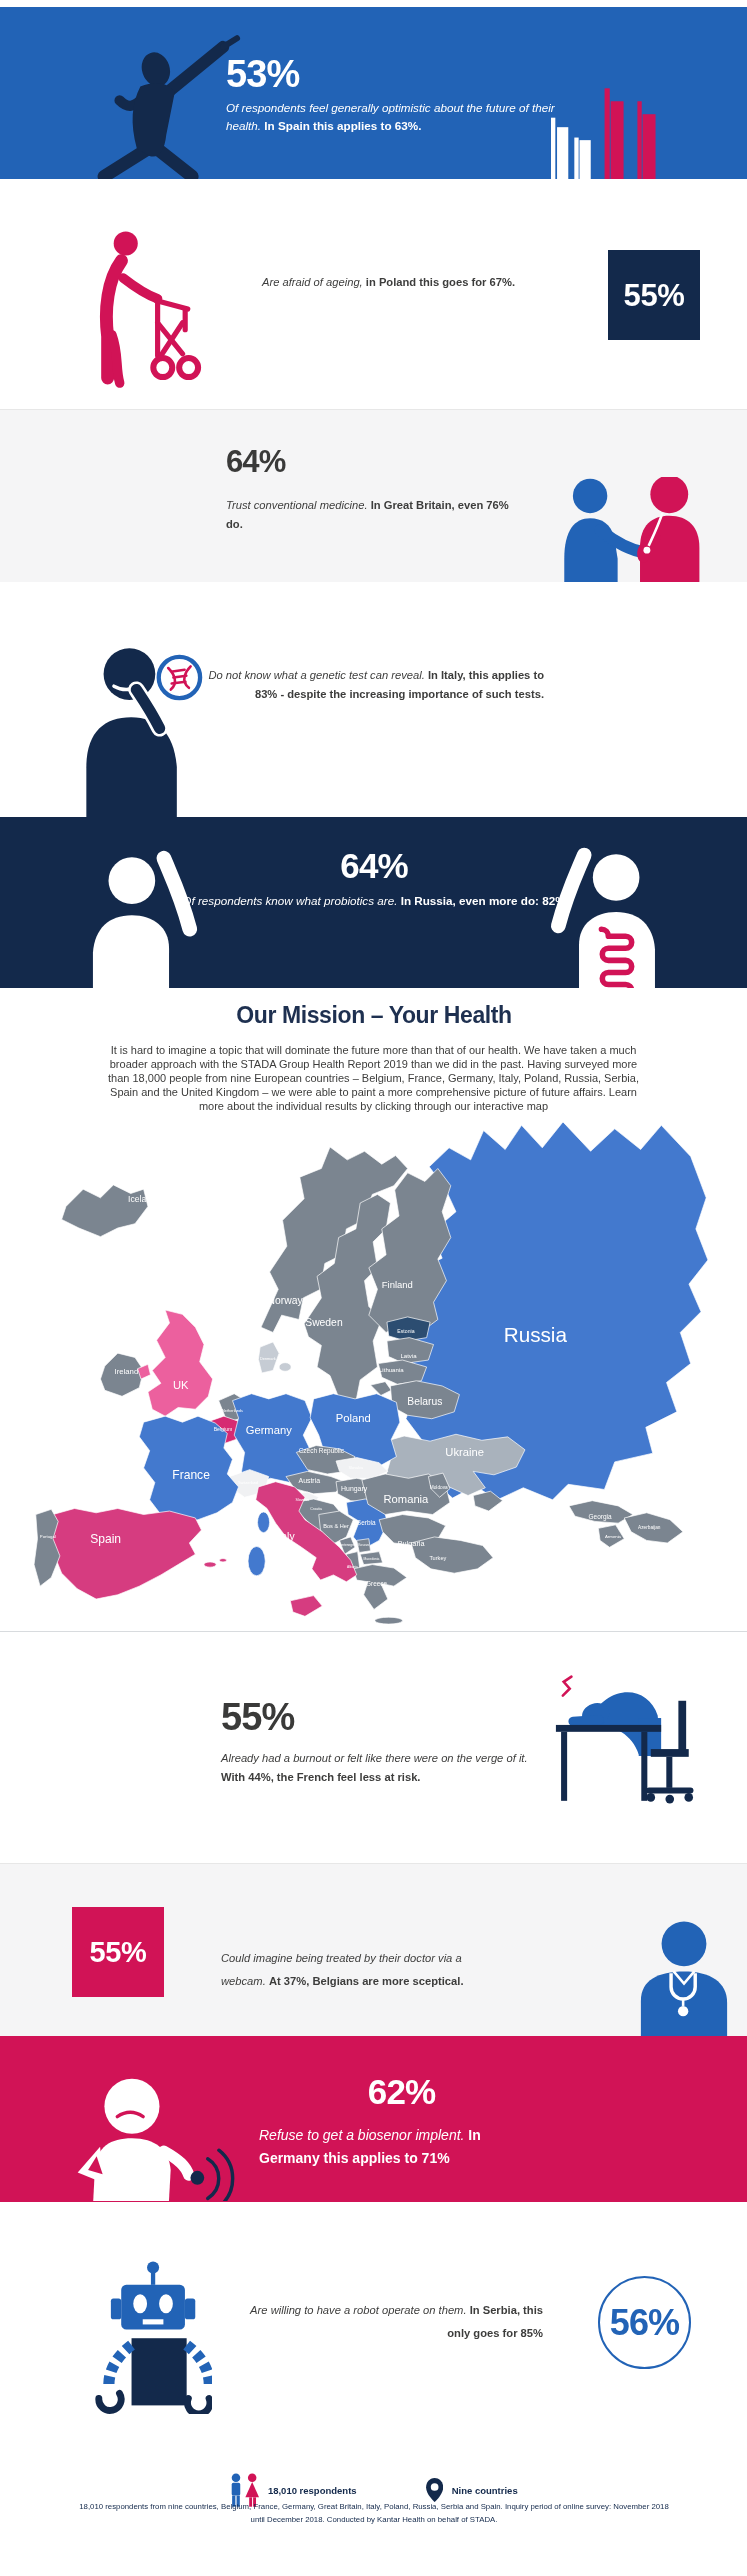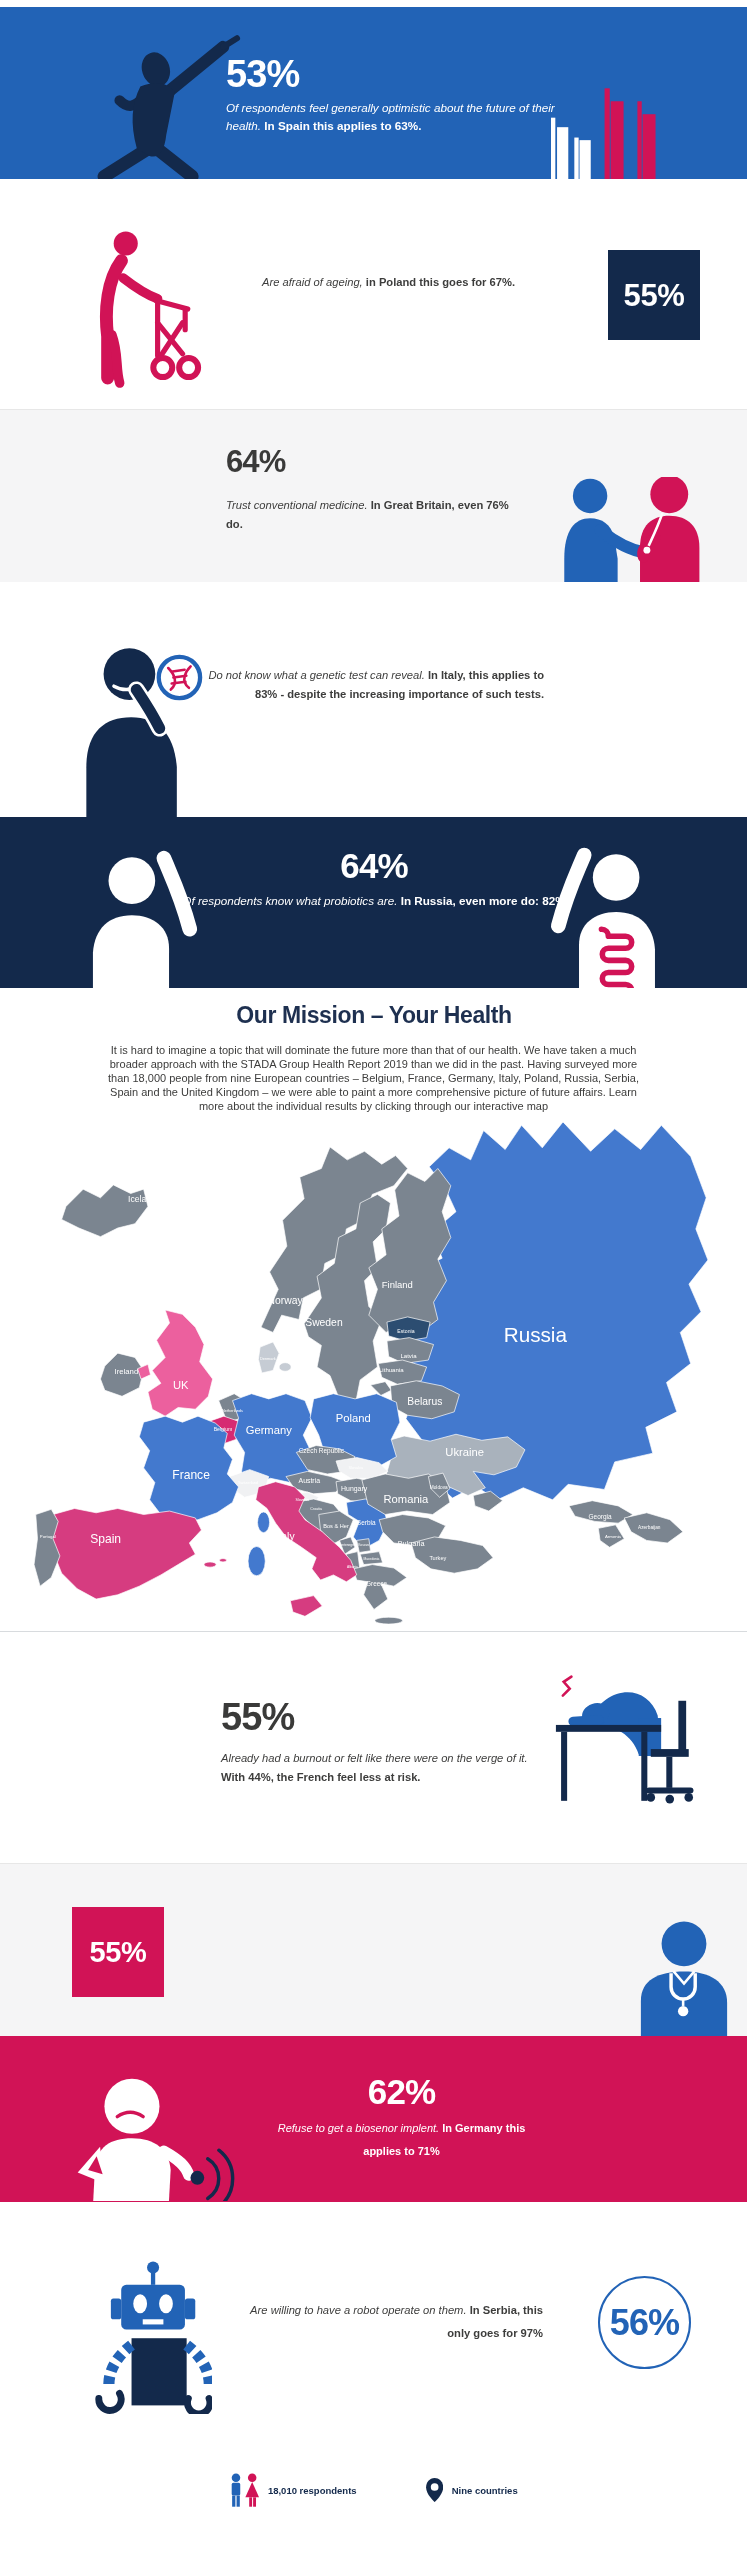--- a/index.html
+++ b/index.html
@@ -53,21 +53,21 @@
   .c-pink_light{fill:var(--map_pink_light);} .c-pink_dark{fill:var(--map_pink_dark);} .c-navy{fill:var(--map_navy);}
   
   .burn-val{left:221px;top:66px;font-size:38px;color:#3a3a39;}
   .burn-txt{left:221px;top:117px;width:328px;font-size:11.2px;line-height:19px;}
   
   .pink-square{left:72px;top:43px;width:92px;height:90px;background:var(--pink);display:flex;align-items:center;justify-content:center;}
   .pink-square .statval{font-size:29px;color:#fff;letter-spacing:-0.4px;}
   .web-txt{left:221px;top:83px;width:285px;font-size:11.2px;line-height:22.5px;}
   
   .bio-val{left:259px;top:38px;width:285px;text-align:center;font-size:35px;color:#fff;}
-  .bio-txt{left:259px;top:81px;width:285px;font-size:11px;line-height:22.5px;text-align:center;color:#fff;}
+  .bio-txt{left:259px;top:88px;width:285px;font-size:14px;line-height:22.5px;text-align:left;color:#fff;}
   
   .rob-txt{left:242px;top:97px;width:301px;font-size:11.2px;line-height:22.5px;text-align:right;}
   .ring-blue{left:598px;top:74px;width:93px;height:93px;border:2.6px solid var(--blue);}
   .ring-blue .statval{font-size:36px;color:var(--blue);}
   
   .foot-row{left:0;top:1.7px;width:748px;display:flex;justify-content:center;align-items:center;gap:8.6px;}
   .foot-label{font-size:9.5px;font-weight:bold;color:#13294b;}
   .foot-gap{width:52px;}
   .footnote{left:72px;top:29px;width:604px;font-size:7.8px;line-height:13px;text-align:center;color:#13294b;}
 </style>
@@ -312,20 +312,21 @@
           <circle cx="134" cy="152" r="5"></circle>
           <circle cx="156" cy="150" r="5"></circle>
       </g>
     </svg>
   </div>
 
   <div class="sec s-webcam">
     <div class="abs pink-square">
         <span class="statval">55%</span>
       </div>
+    <div class="abs web-txt"><span class="lead">Could imagine being treated by their doctor via a webcam. </span><span class="hl">At 37%, Belgians are more sceptical.</span></div>
     <svg class="abs" style="left:632px;top:54px;" width="104" height="119" viewBox="0 0 120 138">
       <circle cx="60" cy="30" r="26" fill="#2263b6"></circle>
       <path d="M10,138 L10,96 C10,72 30,62 60,62 C90,62 110,74 110,98 L110,138 Z" fill="#2263b6"></path>
       <path d="M48,62 L60,76 L72,62" stroke="#fff" stroke-width="3" fill="none"></path>
       <path d="M45,64 v16 a14,14 0 0 0 28,0 v-16" stroke="#fff" stroke-width="4" fill="none"></path>
       <path d="M59,94 v8" stroke="#fff" stroke-width="3" fill="none"></path>
       <circle cx="59" cy="108" r="6" fill="#fff"></circle>
     </svg>
   </div>
 
@@ -360,21 +361,21 @@
       <rect x="42" y="92" width="64" height="78" fill="#13294b"></rect>
       <g stroke="#2263b6" stroke-width="13" fill="none" stroke-dasharray="9 6">
         <path d="M42,100 C22,115 14,134 16,150"></path>
         <path d="M106,100 C126,115 134,134 132,150"></path>
       </g>
       <g stroke="#13294b" stroke-width="8" fill="none" stroke-linecap="round">
         <path d="M28,156 a13,13 0 1 1 -24,6"></path>
         <path d="M108,162 a13,13 0 1 0 24,0"></path>
       </g>
     </svg>
-    <div class="abs rob-txt"><span class="lead">Are willing to have a robot operate on them. </span><span class="hl">In Serbia, this only goes for 97%</span></div>
+    <div class="abs rob-txt"><span class="lead">Are willing to have a robot operate on them. </span><span class="hl">In Serbia, this only goes for 85%</span></div>
     <div class="abs ring ring-blue">
         <span class="statval">56%</span>
       </div>
   </div>
 
   <div class="sec s-footer">
     <div class="abs foot-row">
       <svg width="29" height="35" viewBox="0 0 34 40">
         <circle cx="7" cy="5" r="5" fill="#2263b6"></circle>
         <rect x="2" y="11" width="10" height="15" rx="2" fill="#2263b6"></rect>
@@ -386,16 +387,17 @@
         <rect x="27.1" y="28" width="3.4" height="11" fill="#d11356"></rect>
       </svg>
       <span class="foot-label">18,010 respondents</span>
       <span class="foot-gap"></span>
       <svg width="17.3" height="24" viewBox="0 0 20 28">
         <path d="M10,0 C4,0 0,5 0,11 C0,19 10,28 10,28 C10,28 20,19 20,11 C20,5 16,0 10,0 Z" fill="#13294b"></path>
         <circle cx="10" cy="10.5" r="4.5" fill="#fff"></circle>
       </svg>
       <span class="foot-label">Nine countries</span>
     </div>
+    <div class="abs footnote">18,010 respondents from nine countries, Belgium, France, Germany, Great Britain, Italy, Poland, Russia, Serbia and Spain. Inquiry period of online survey: November 2018 until December 2018. Conducted by Kantar Health on behalf of STADA.</div>
   </div>
 
 </div>
 
 
 </body></html>

